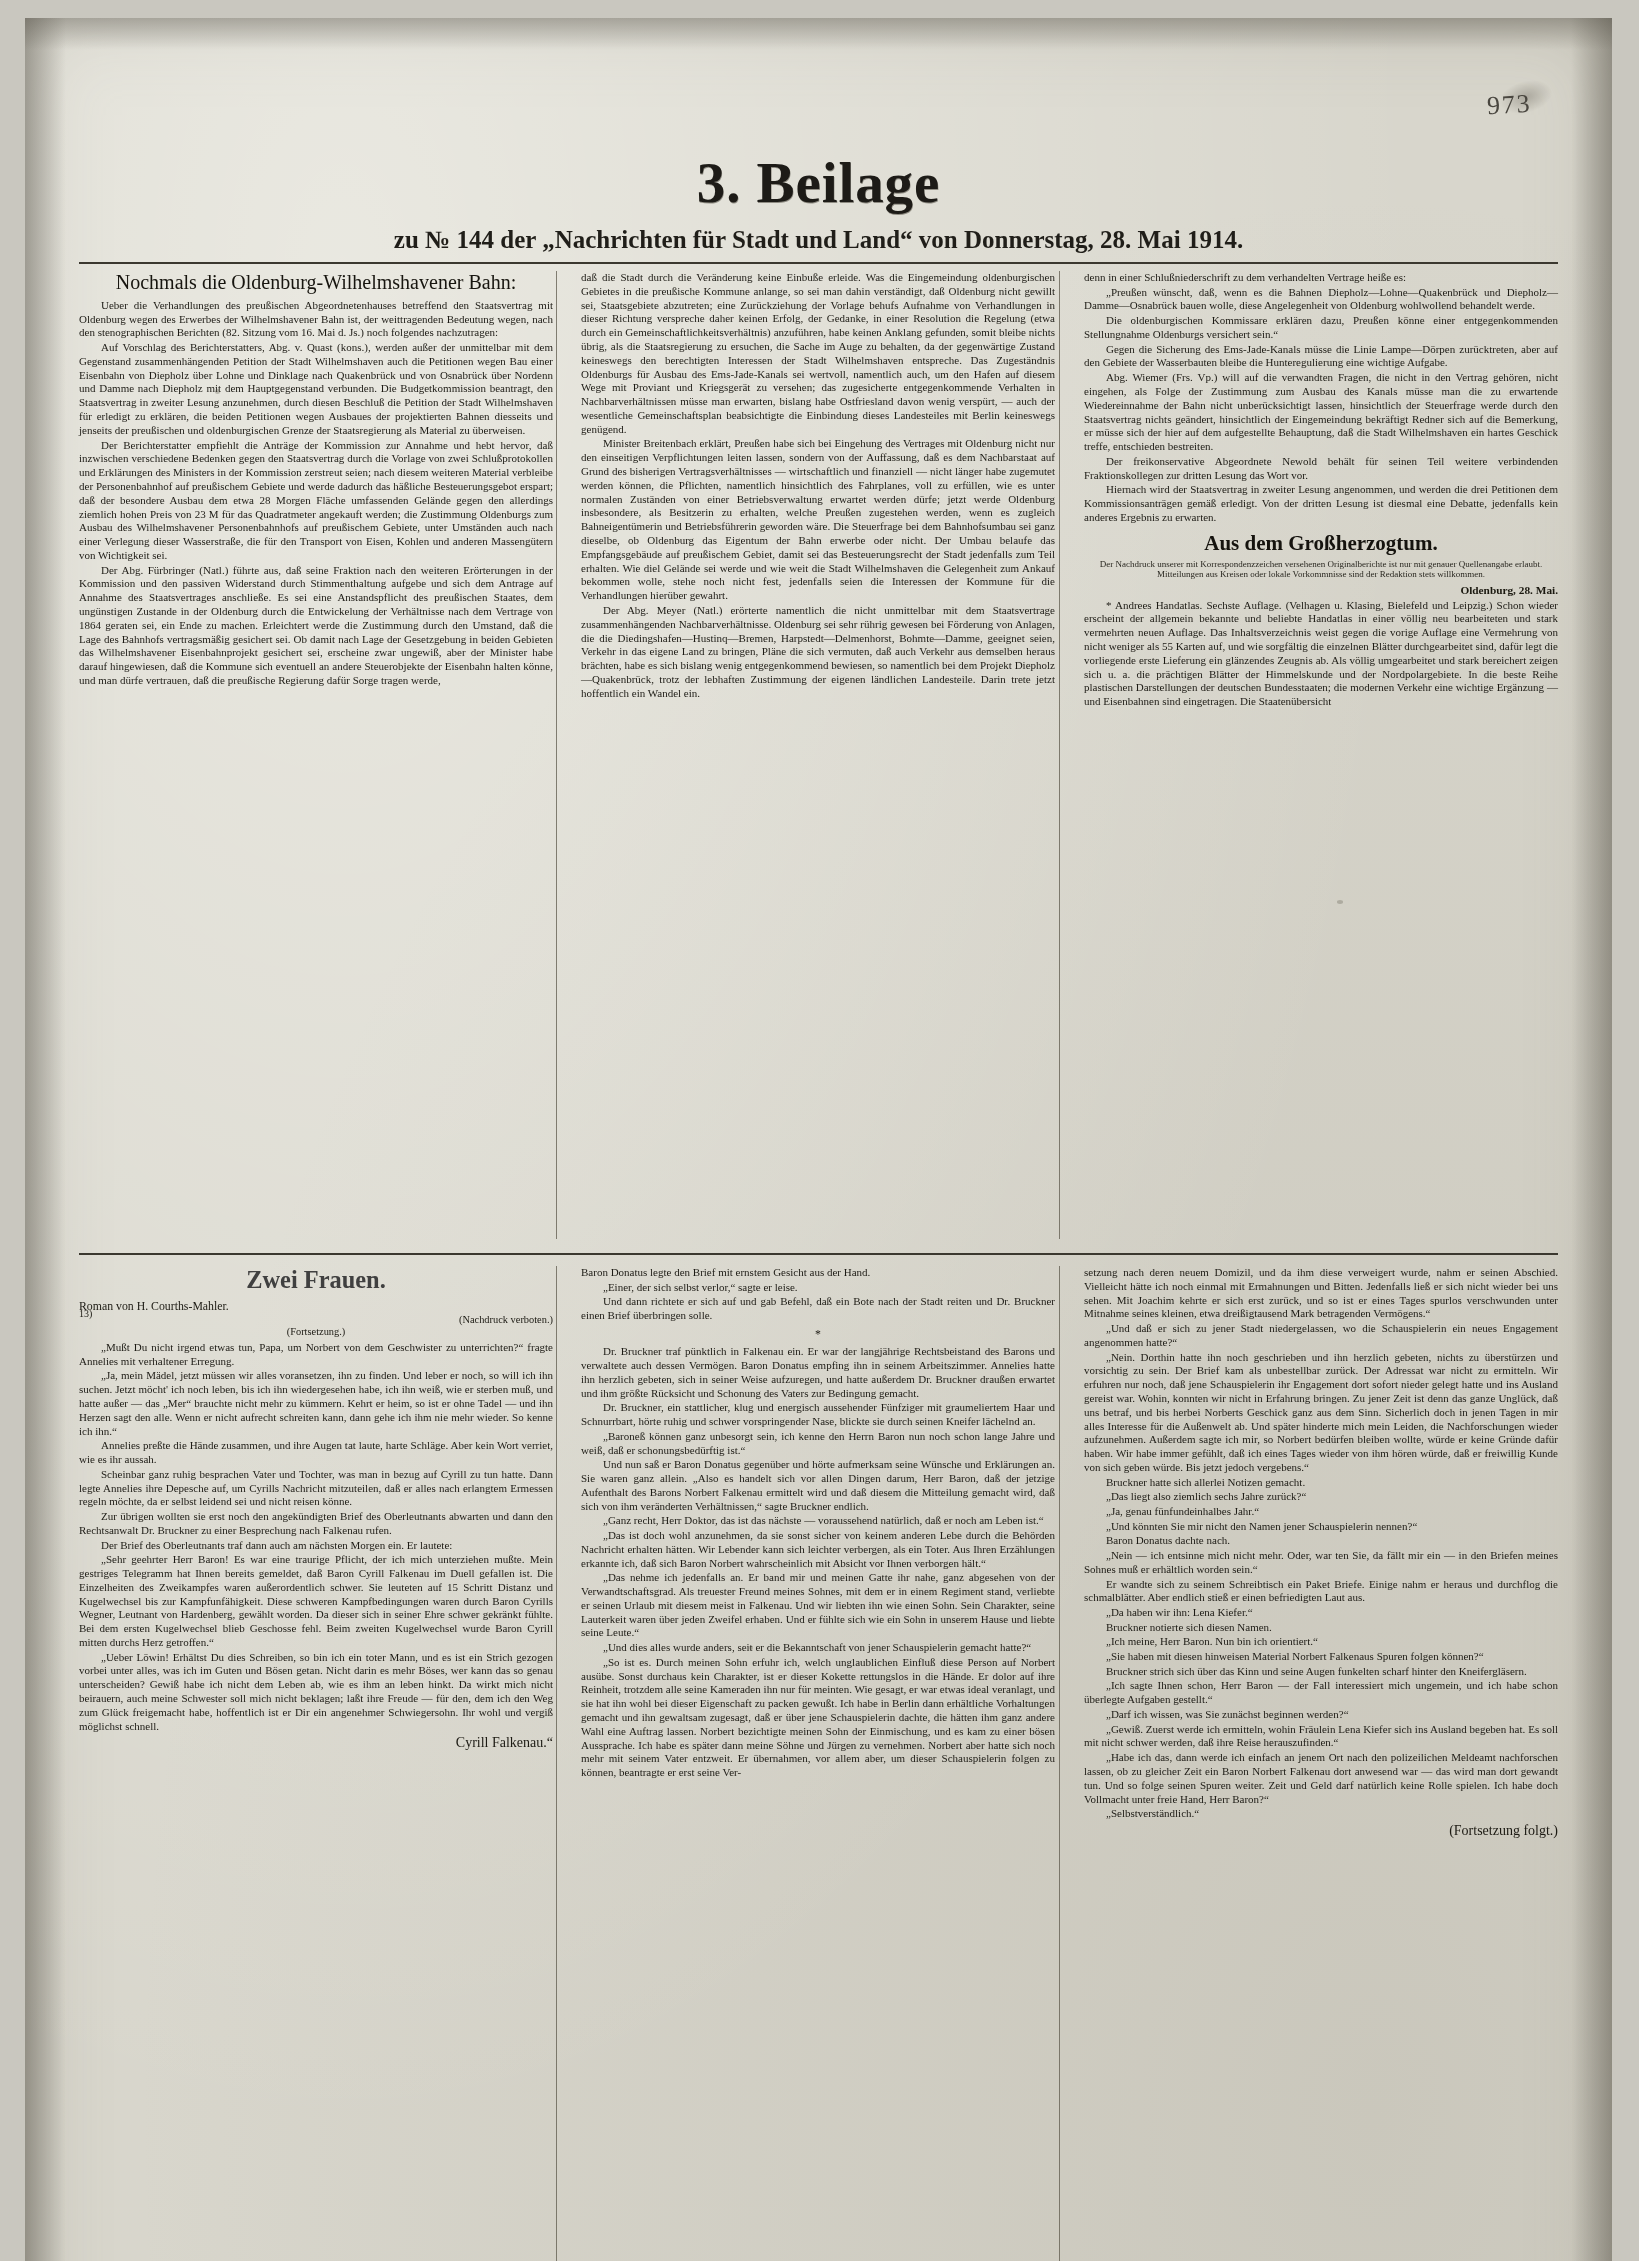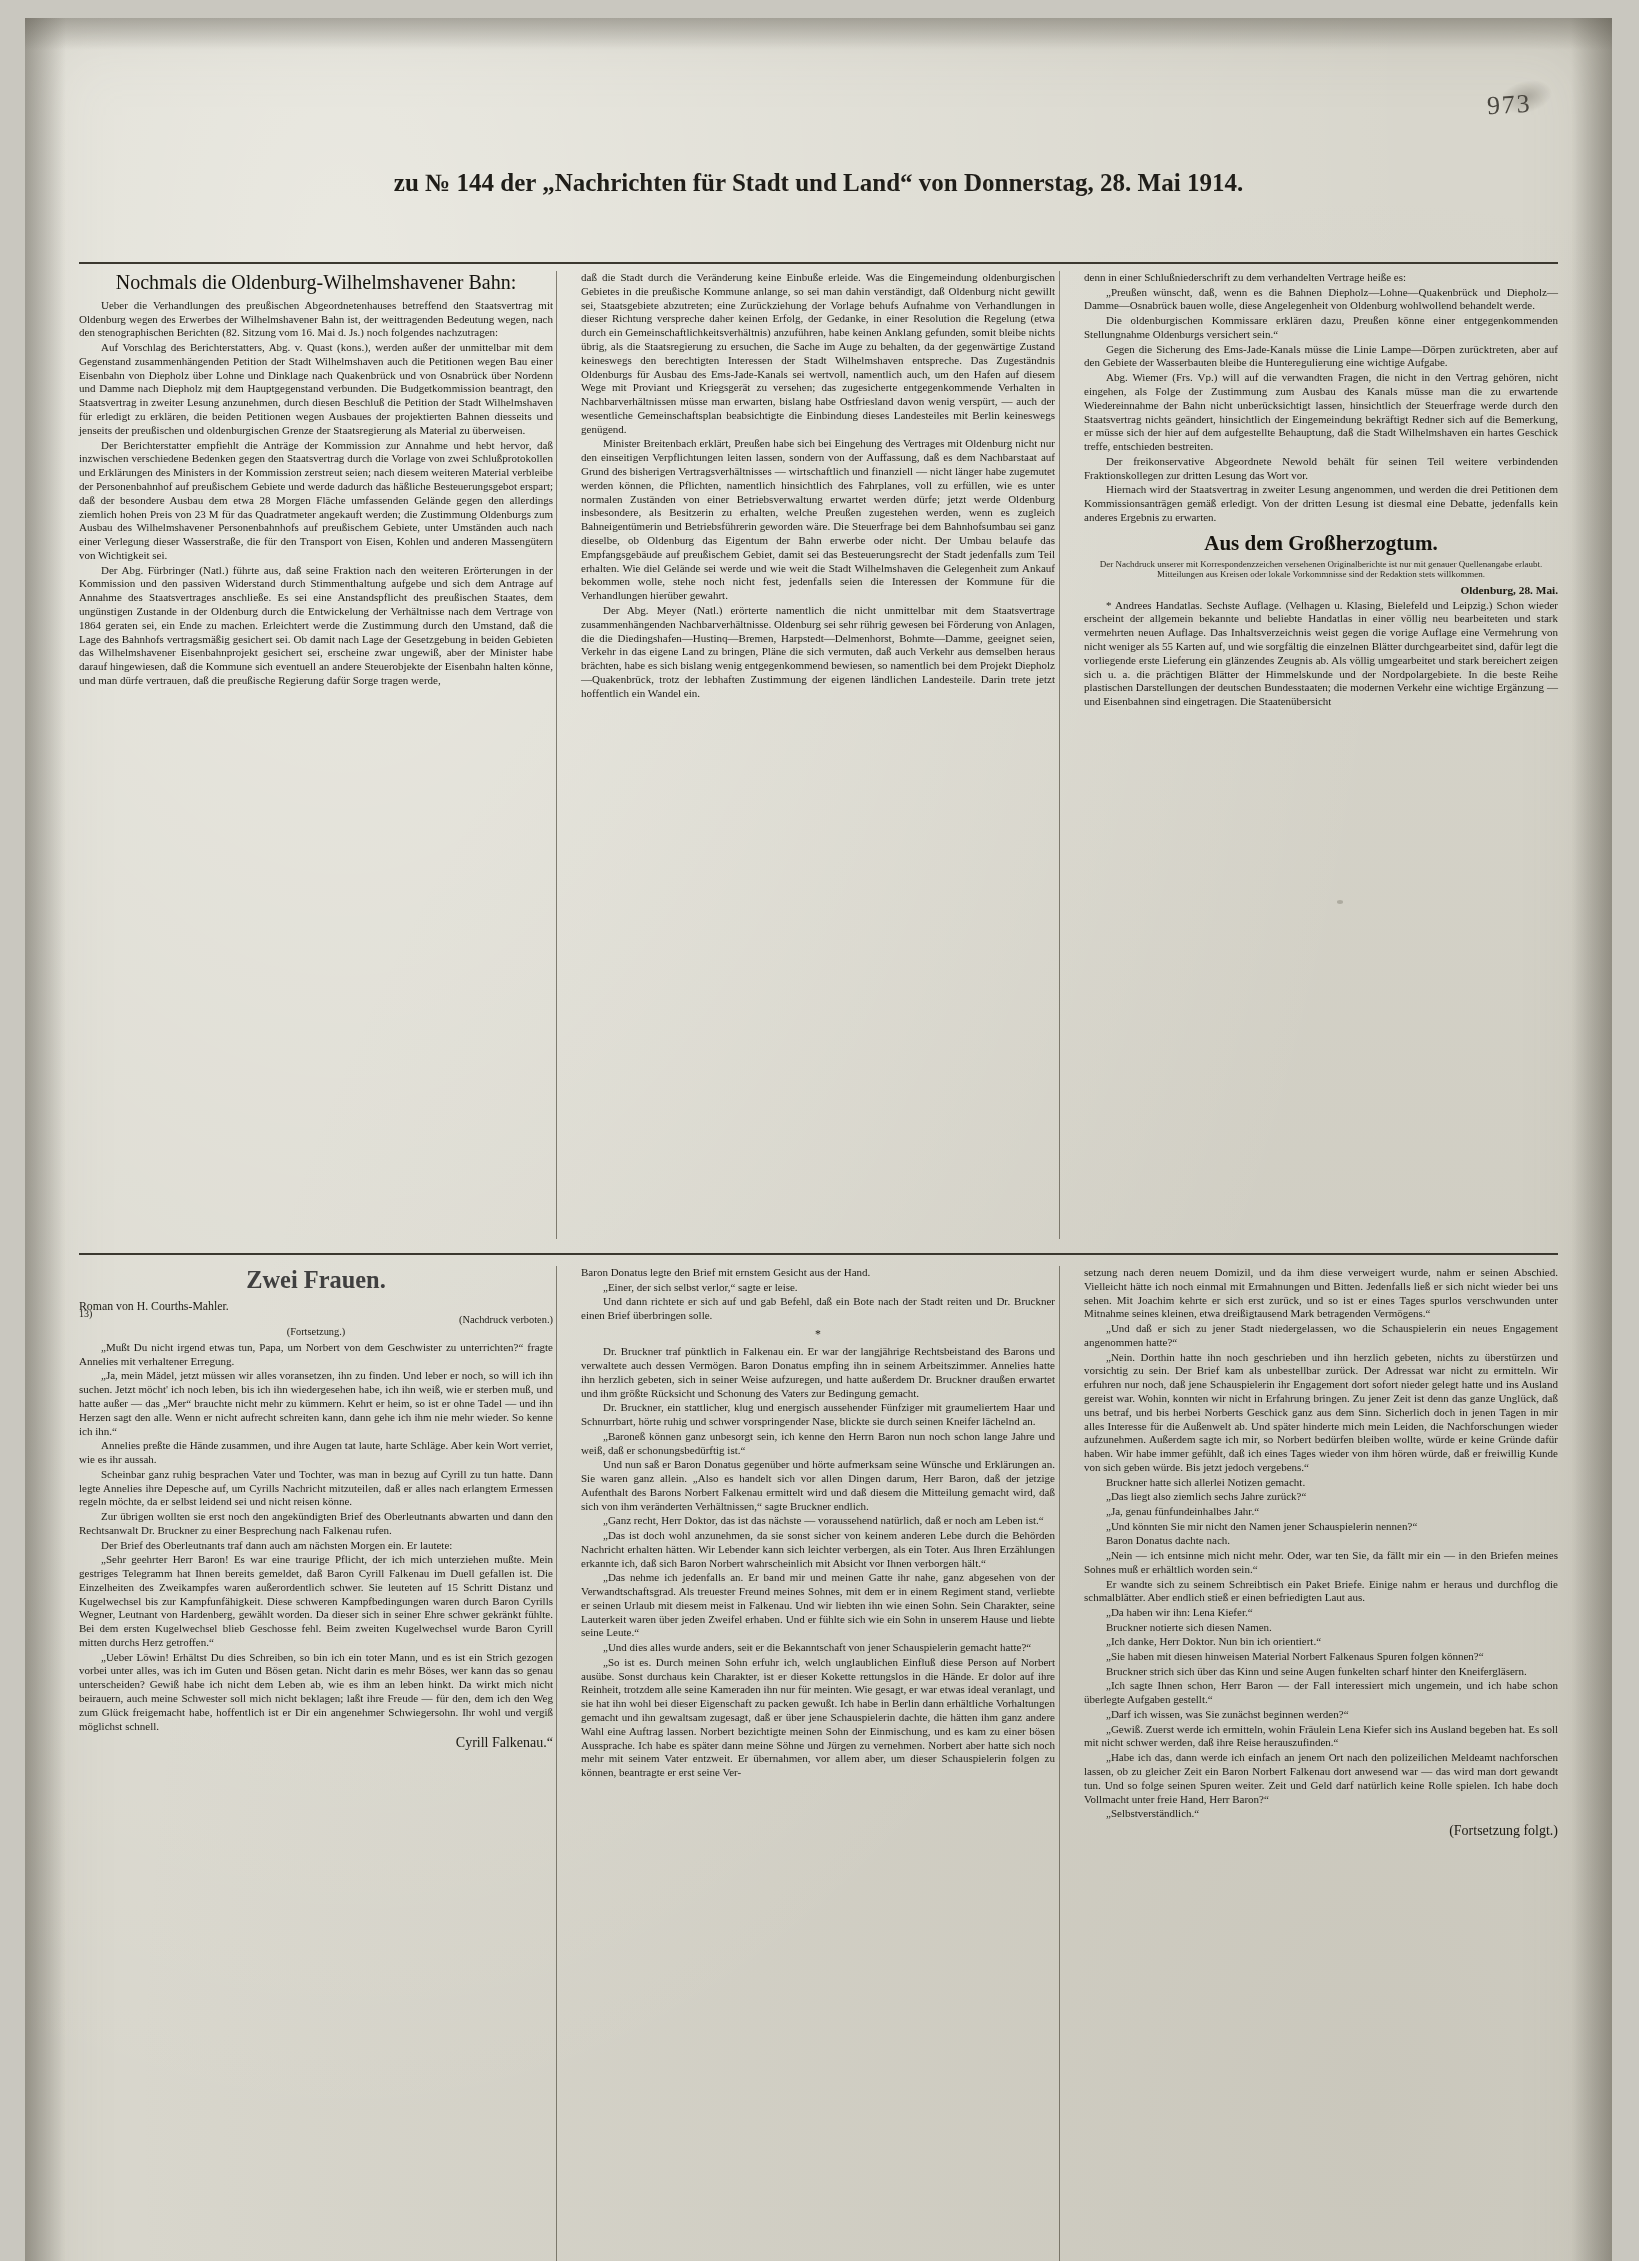--- a/index.html
+++ b/index.html
@@ -247,20 +247,21 @@
 </head>
 <body>
 
 <div class="page">
   <div class="sheet">
 
     <div class="archive-smudge"></div>
     <div class="archive-number">973</div>
 
     <div class="masthead">
+      <div class="masthead-title">3. Beilage</div>
       <div class="masthead-sub">zu № 144 der „Nachrichten für Stadt und Land“ von Donnerstag, 28. Mai 1914.</div>
     </div>
 
     <div class="rule rule-top"></div>
 
     <div class="news">
       <div class="col-divider" style="left:477px; height:968px;"></div>
       <div class="col-divider" style="left:980px; height:968px;"></div>
 
       <div class="col c1">
@@ -338,21 +339,21 @@
         <p class="body">„Nein. Dorthin hatte ihn noch geschrieben und ihn herzlich gebeten, nichts zu überstürzen und vorsichtig zu sein. Der Brief kam als unbestellbar zurück. Der Adressat war nicht zu ermitteln. Wir erfuhren nur noch, daß jene Schauspielerin ihr Engagement dort sofort nieder gelegt hatte und ins Ausland gereist war. Wohin, konnten wir nicht in Erfahrung bringen. Zu jener Zeit ist denn das ganze Unglück, daß uns betraf, und bis herbei Norberts Geschick ganz aus dem Sinn. Sicherlich doch in jenen Tagen in mir alles Interesse für die Außenwelt ab. Und später hinderte mich mein Leiden, die Nachforschungen wieder aufzunehmen. Außerdem sagte ich mir, so Norbert bedürfen bleiben wollte, würde er keine Gründe dafür haben. Wir habe immer gefühlt, daß ich eines Tages wieder von ihm hören würde, daß er freiwillig Kunde von sich geben würde. Bis jetzt jedoch vergebens.“</p>
         <p class="body">Bruckner hatte sich allerlei Notizen gemacht.</p>
         <p class="body">„Das liegt also ziemlich sechs Jahre zurück?“</p>
         <p class="body">„Ja, genau fünfundeinhalbes Jahr.“</p>
         <p class="body">„Und könnten Sie mir nicht den Namen jener Schauspielerin nennen?“</p>
         <p class="body">Baron Donatus dachte nach.</p>
         <p class="body">„Nein — ich entsinne mich nicht mehr. Oder, war ten Sie, da fällt mir ein — in den Briefen meines Sohnes muß er erhältlich worden sein.“</p>
         <p class="body">Er wandte sich zu seinem Schreibtisch ein Paket Briefe. Einige nahm er heraus und durchflog die schmalblätter. Aber endlich stieß er einen befriedigten Laut aus.</p>
         <p class="body">„Da haben wir ihn: Lena Kiefer.“</p>
         <p class="body">Bruckner notierte sich diesen Namen.</p>
-        <p class="body">„Ich danke, Herr Doktor. Nun bin ich orientiert.“</p>
+        <p class="body">„Ich meine, Herr Baron. Nun bin ich orientiert.“</p>
         <p class="body">„Sie haben mit diesen hinweisen Material Norbert Falkenaus Spuren folgen können?“</p>
         <p class="body">Bruckner strich sich über das Kinn und seine Augen funkelten scharf hinter den Kneifergläsern.</p>
         <p class="body">„Ich sagte Ihnen schon, Herr Baron — der Fall interessiert mich ungemein, und ich habe schon überlegte Aufgaben gestellt.“</p>
         <p class="body">„Darf ich wissen, was Sie zunächst beginnen werden?“</p>
         <p class="body">„Gewiß. Zuerst werde ich ermitteln, wohin Fräulein Lena Kiefer sich ins Ausland begeben hat. Es soll mit nicht schwer werden, daß ihre Reise herauszufinden.“</p>
         <p class="body">„Habe ich das, dann werde ich einfach an jenem Ort nach den polizeilichen Meldeamt nachforschen lassen, ob zu gleicher Zeit ein Baron Norbert Falkenau dort anwesend war — das wird man dort gewandt tun. Und so folge seinen Spuren weiter. Zeit und Geld darf natürlich keine Rolle spielen. Ich habe doch Vollmacht unter freie Hand, Herr Baron?“</p>
         <p class="body">„Selbstverständlich.“</p>
         <p class="body"></p>
         <div class="sign">(Fortsetzung folgt.)</div>
       </div>

